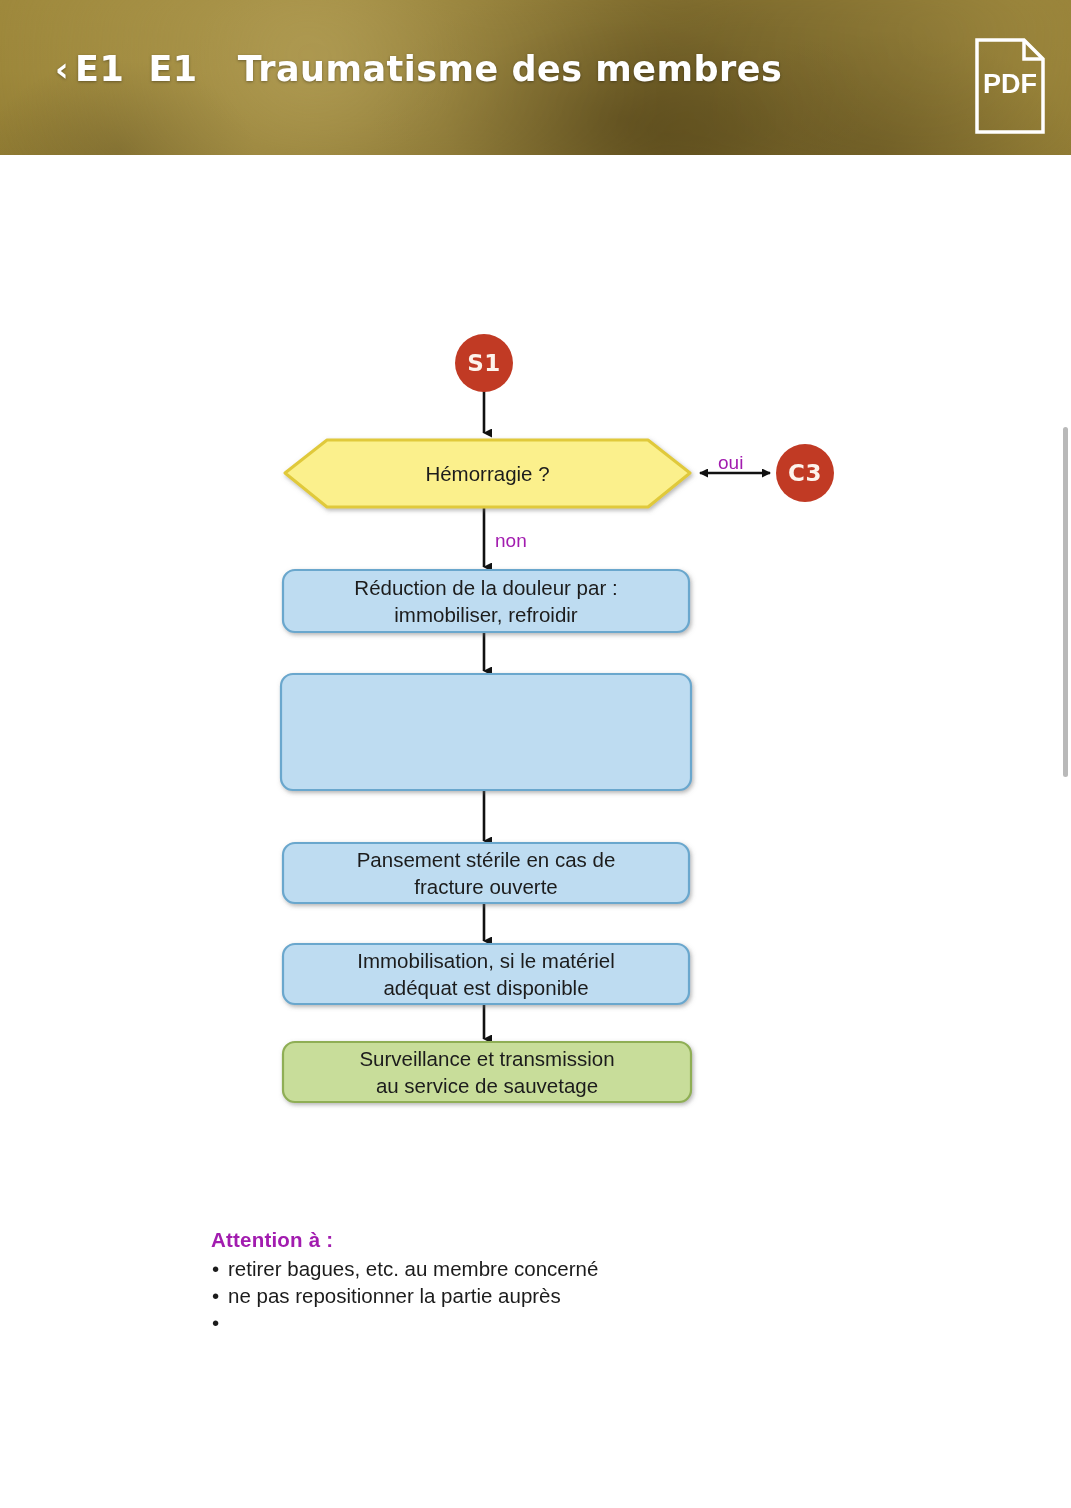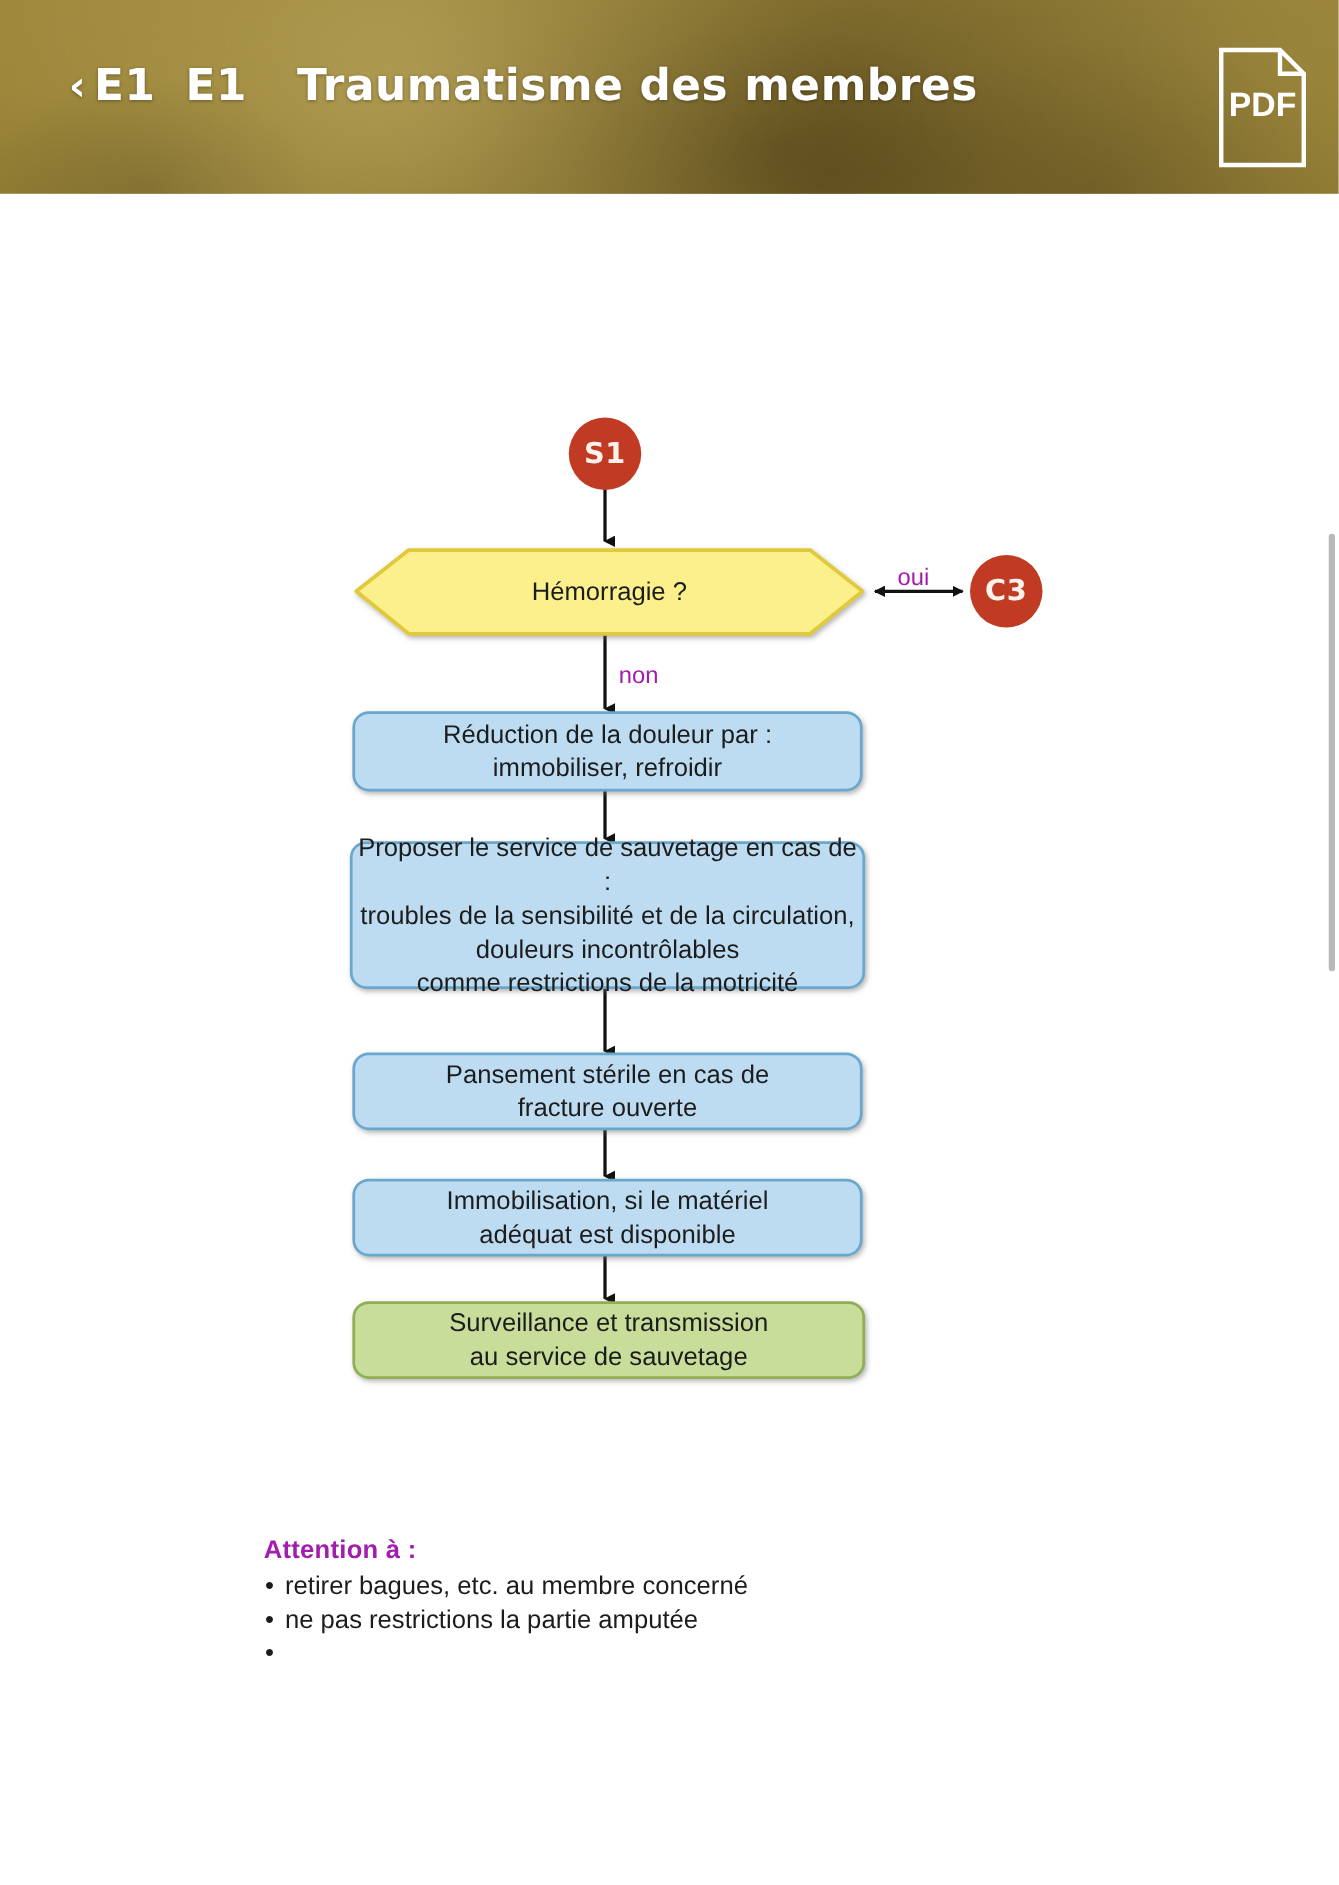--- a/index.html
+++ b/index.html
@@ -246,26 +246,20 @@
 
   <div class="node-label" style="left:776px; top:289px; width:58px; height:58px;">
     <span class="term-text">C3</span>
   </div>
 
   <div class="node-label" style="left:283px; top:415px; width:406px; height:62px;">
     <span class="box-text">Réduction de la douleur par :
 immobiliser, refroidir</span>
   </div>
 
-  <div class="node-label" style="left:281px; top:519px; width:410px; height:116px;">
-    <span class="box-text">Proposer le service de sauvetage en cas de :
-troubles de la sensibilité et de la circulation,
-douleurs incontrôlables
-comme restrictions de la motricité</span>
-  </div>
 
   <div class="node-label" style="left:283px; top:688px; width:406px; height:60px;">
     <span class="box-text">Pansement stérile en cas de
 fracture ouverte</span>
   </div>
 
   <div class="node-label" style="left:283px; top:789px; width:406px; height:60px;">
     <span class="box-text">Immobilisation, si le matériel
 adéquat est disponible</span>
   </div>
@@ -281,19 +275,19 @@
 
 <div id="attention-block">
   <p id="attention-heading">Attention à :</p>
   <ul id="attention-list">
     <li>
       <span class="bullet-dot">•</span>
       <span>retirer bagues, etc. au membre concerné</span>
     </li>
     <li>
       <span class="bullet-dot">•</span>
-      <span>ne pas restrictions la partie amputée</span>
+      <span>ne pas repositionner la partie auprès</span>
     </li>
     <li>
       <span class="bullet-dot">•</span>
     </li>
   </ul>
 </div>
 
 </body></html>

